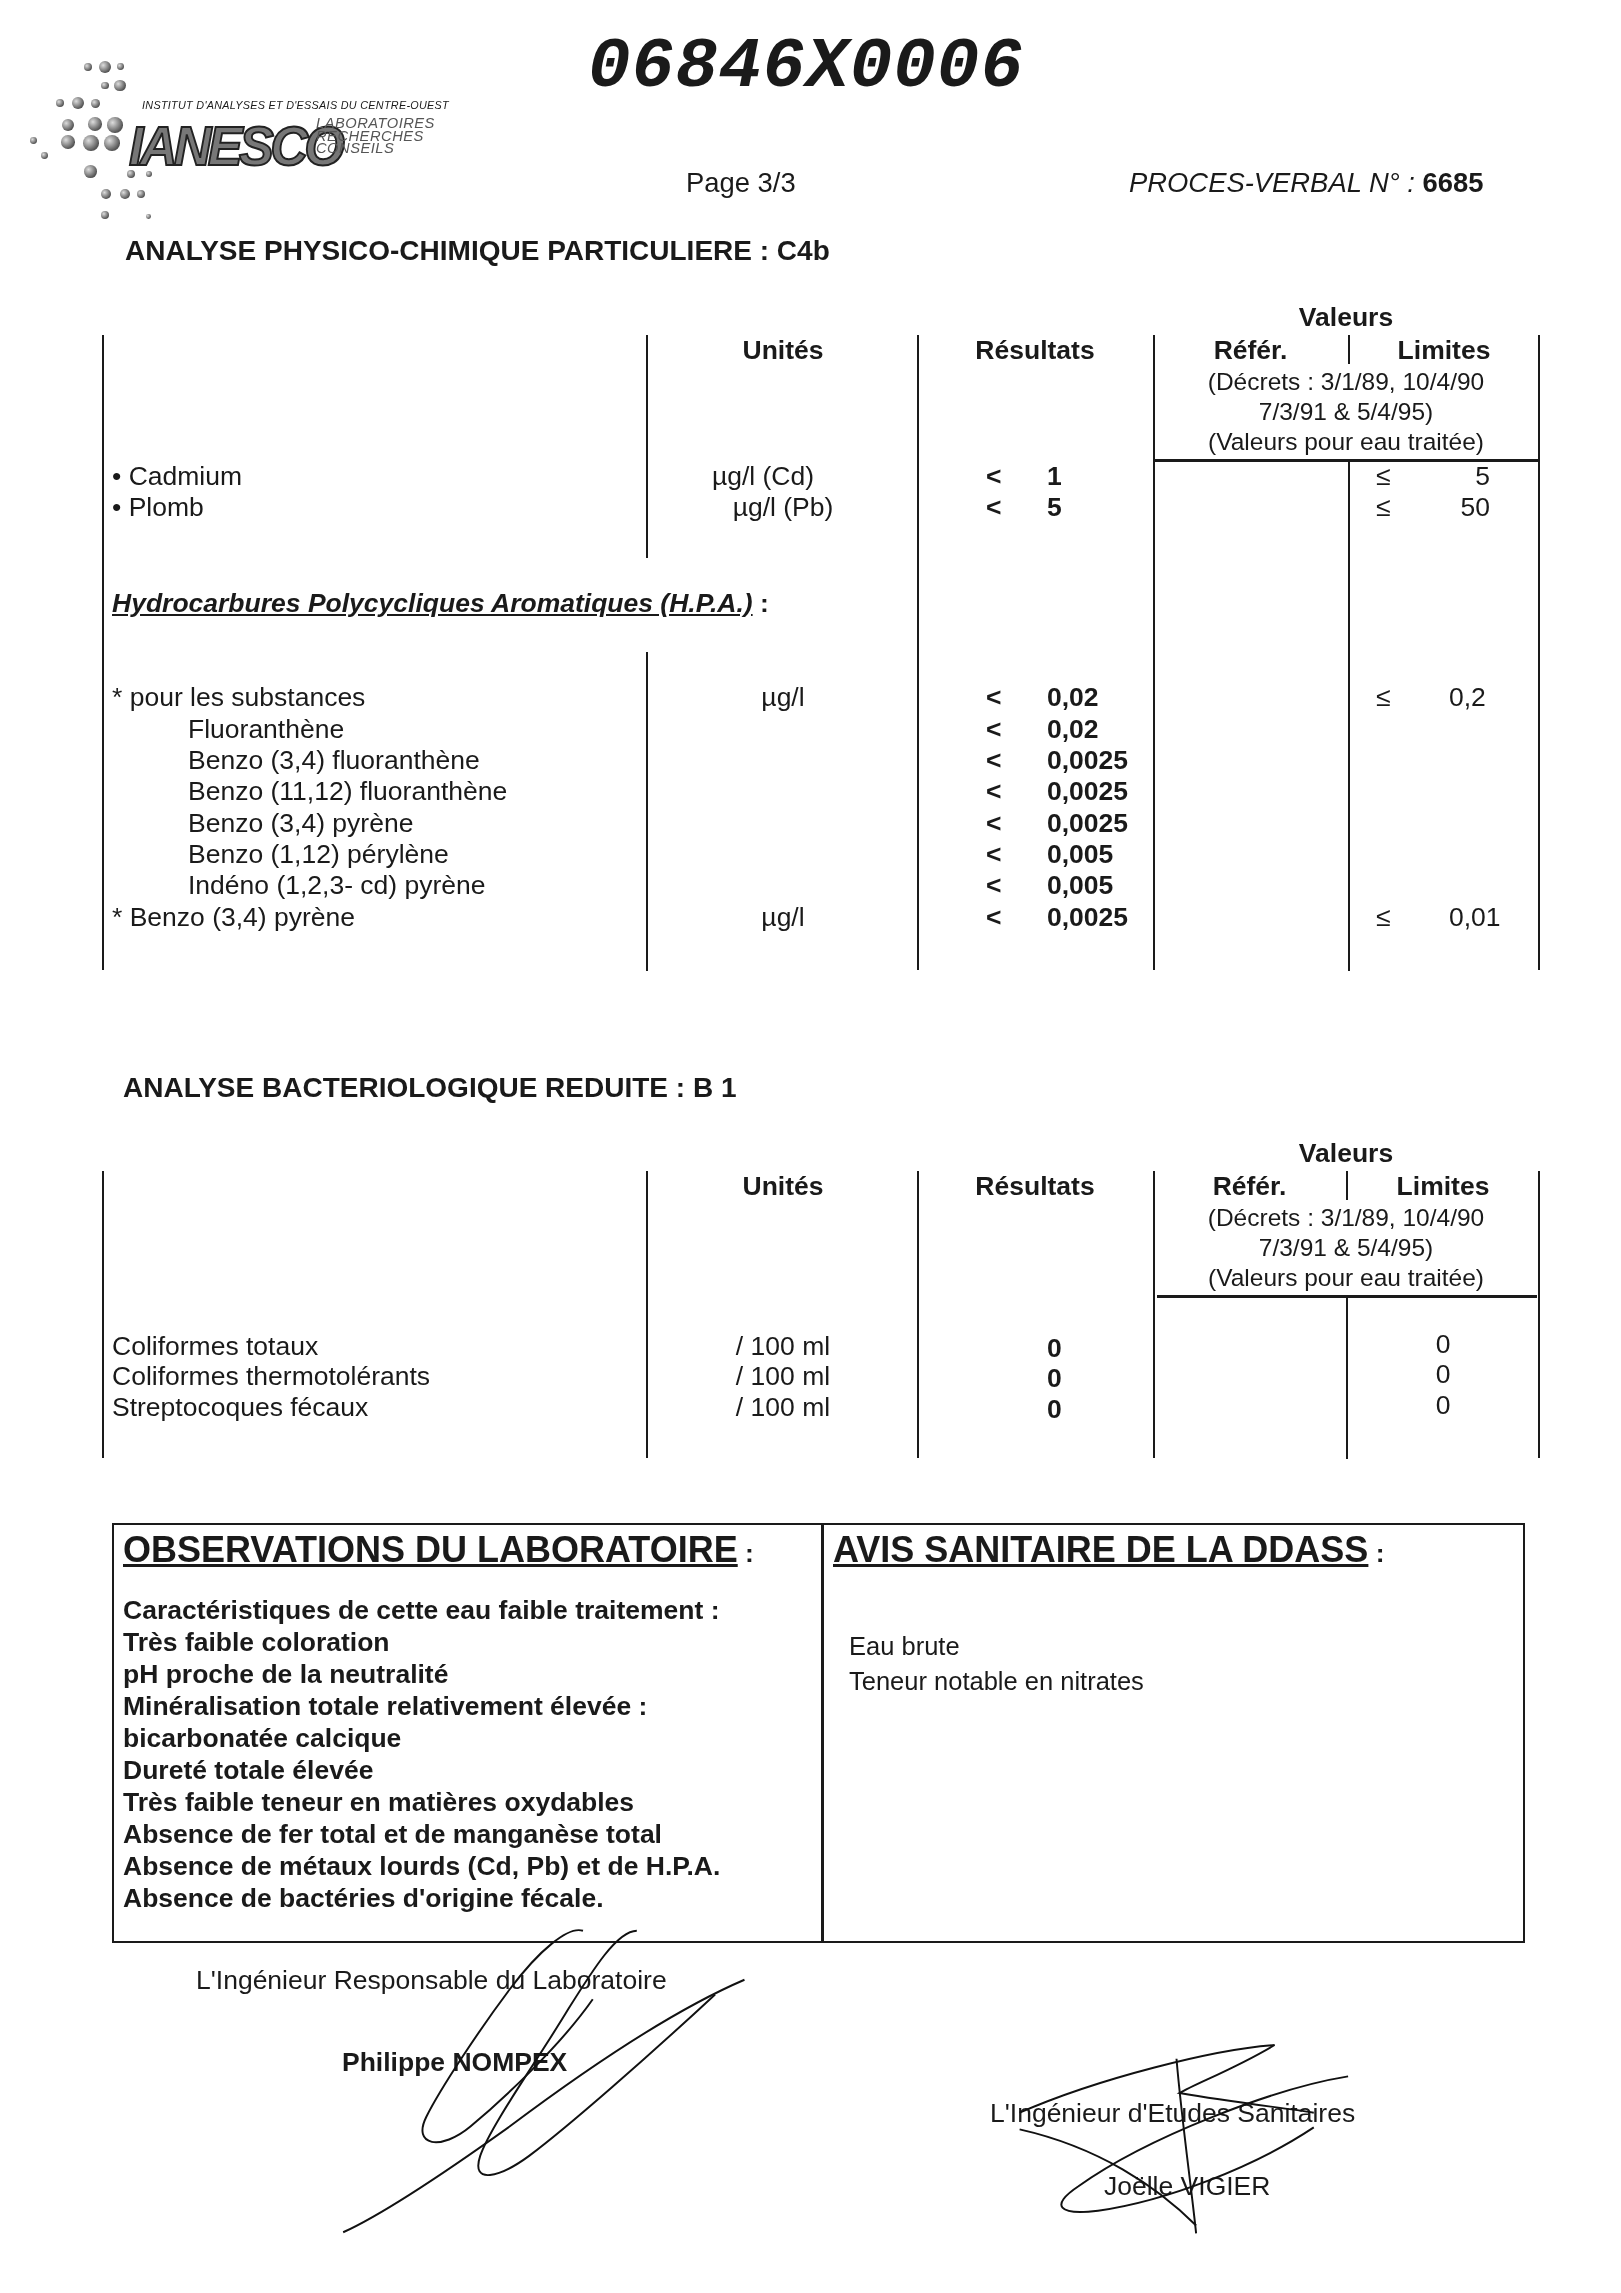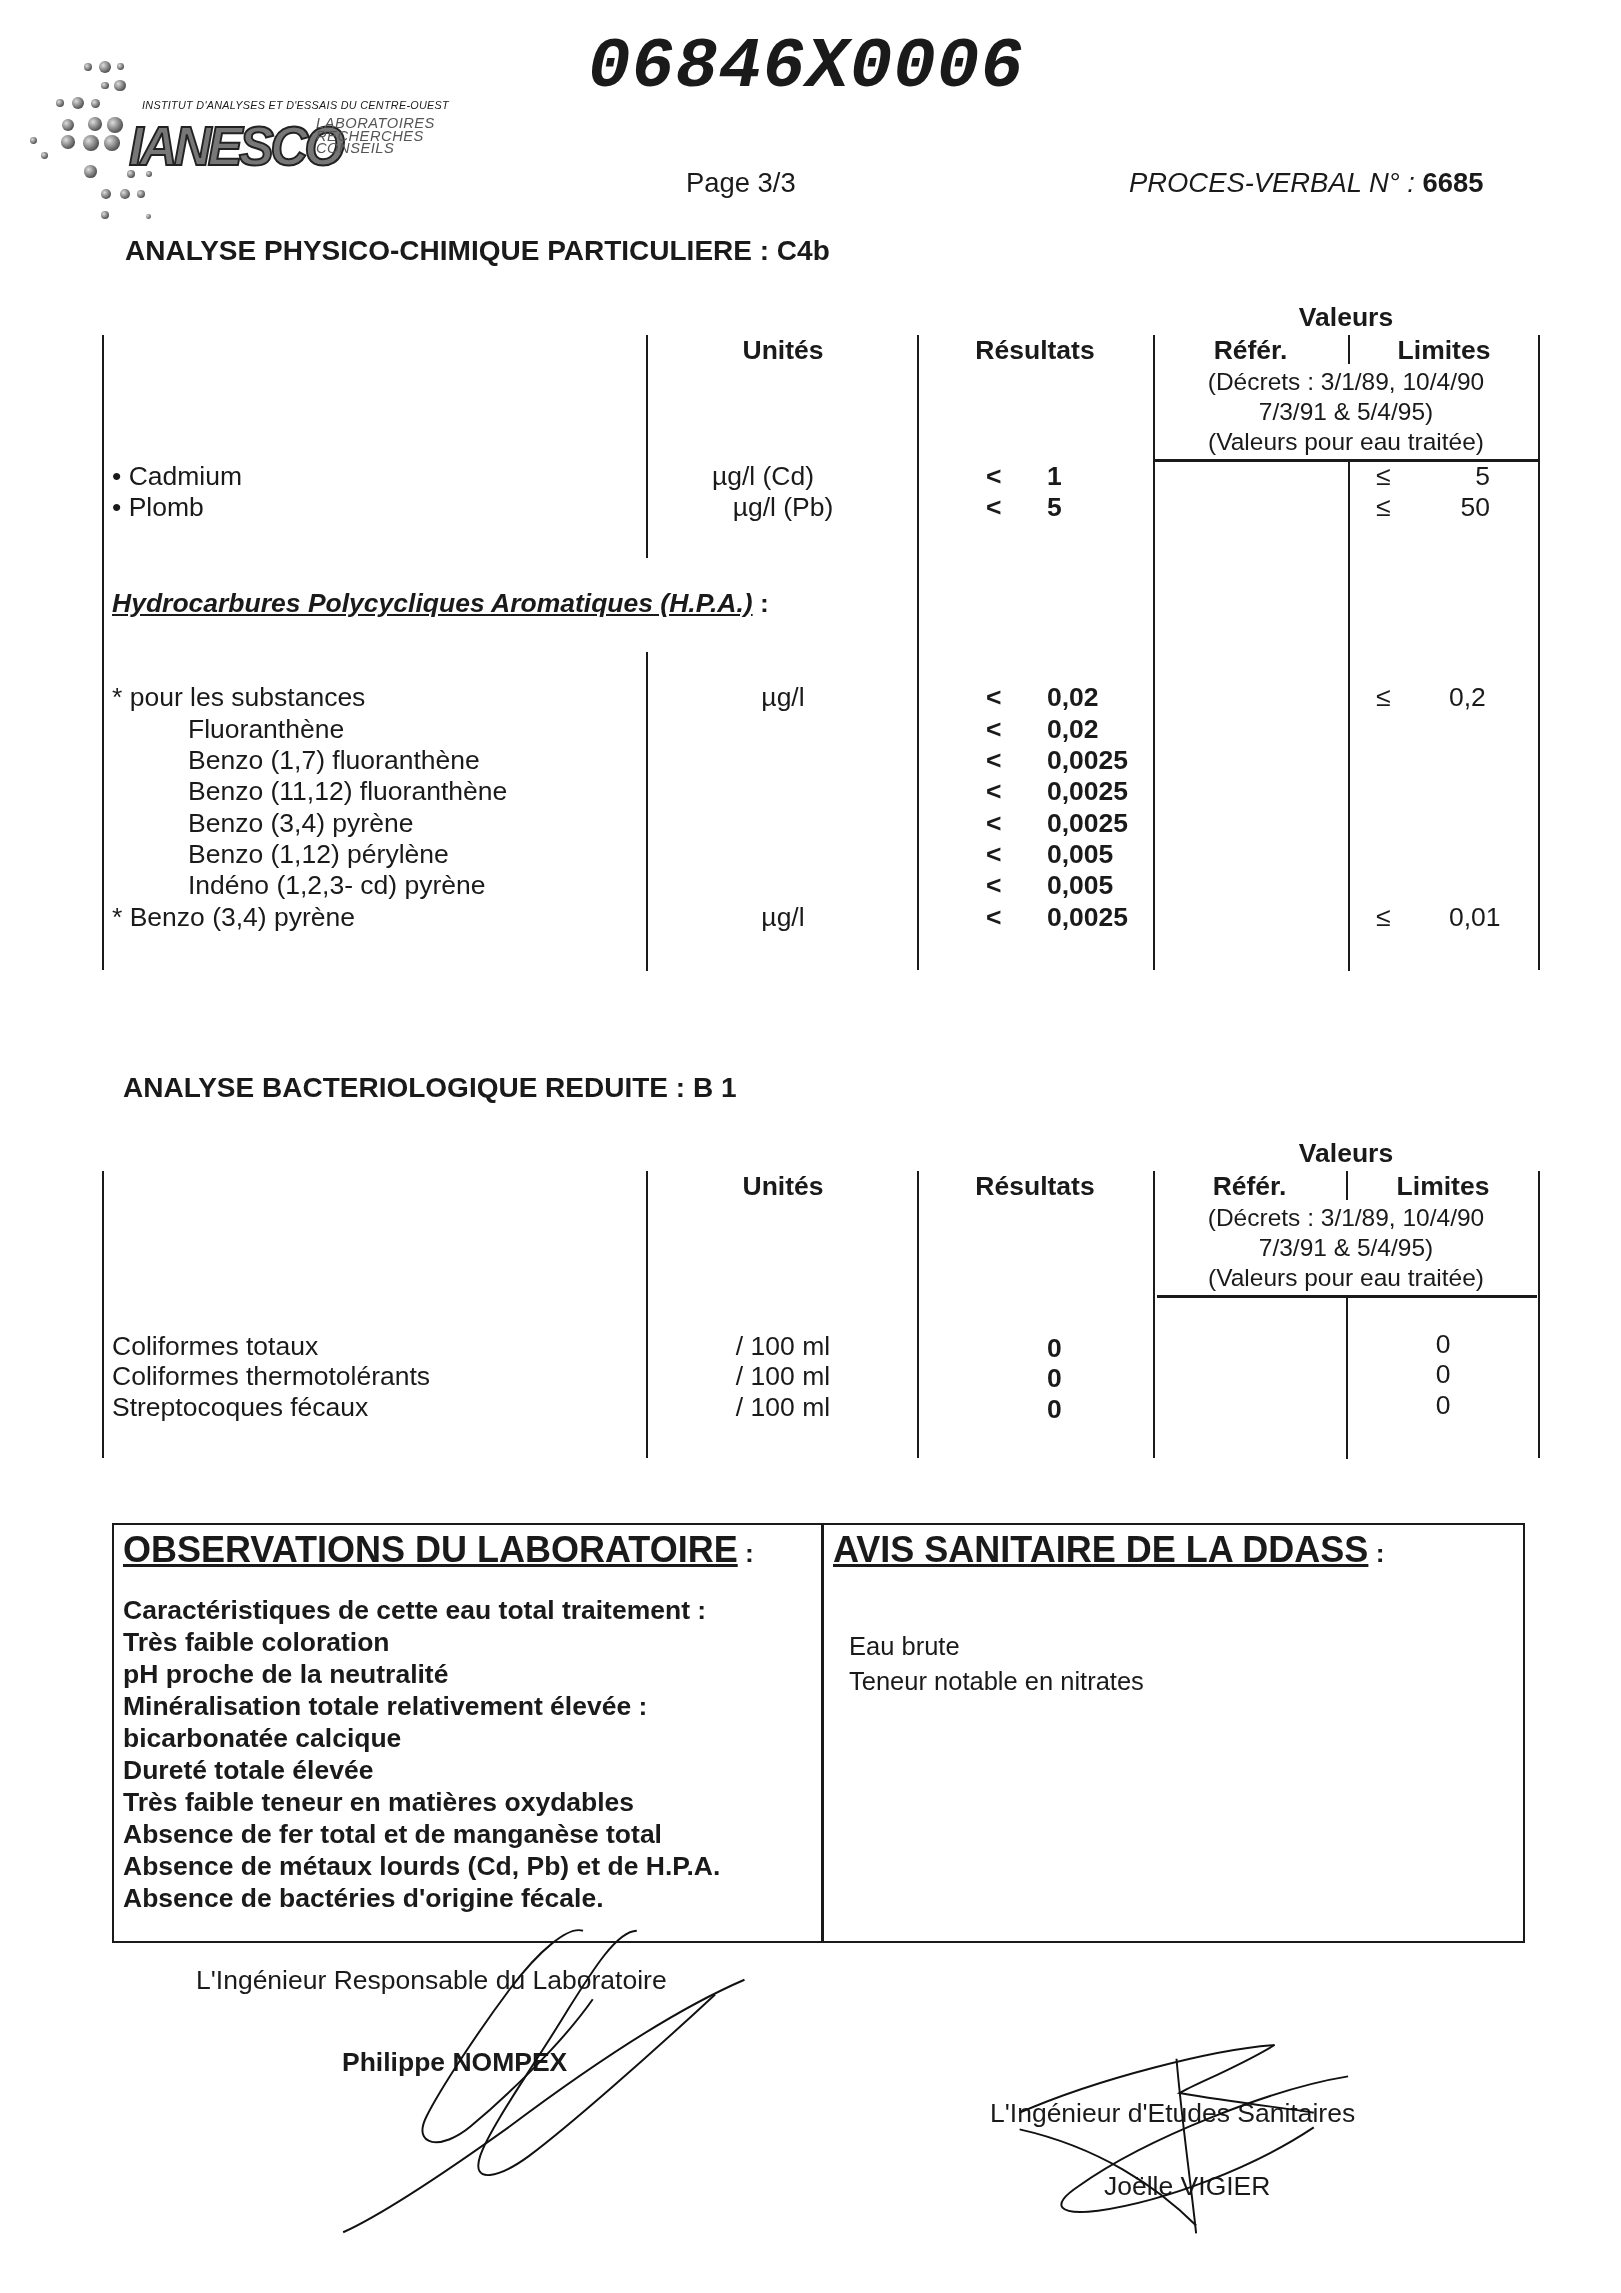--- a/index.html
+++ b/index.html
@@ -125,21 +125,21 @@
   <div id="hpa-rows">
       <div class="abs cell" style="left:112px;top:682px">* pour les substances</div>
       <div class="abs cell center" style="left:647px;top:682px;width:272px">µg/l</div>
       <div class="abs cell bold" style="left:986px;top:682px">&lt;</div>
       <div class="abs cell bold" style="left:1047px;top:682px">0,02</div>
       <div class="abs cell" style="left:1376px;top:682px">≤</div>
       <div class="abs cell" style="left:1449px;top:682px">0,2</div>
       <div class="abs cell" style="left:188px;top:714px">Fluoranthène</div>
       <div class="abs cell bold" style="left:986px;top:714px">&lt;</div>
       <div class="abs cell bold" style="left:1047px;top:714px">0,02</div>
-      <div class="abs cell" style="left:188px;top:745px">Benzo (1,7) fluoranthène</div>
+      <div class="abs cell" style="left:188px;top:745px">Benzo (3,4) fluoranthène</div>
       <div class="abs cell bold" style="left:986px;top:745px">&lt;</div>
       <div class="abs cell bold" style="left:1047px;top:745px">0,0025</div>
       <div class="abs cell" style="left:188px;top:776px">Benzo (11,12) fluoranthène</div>
       <div class="abs cell bold" style="left:986px;top:776px">&lt;</div>
       <div class="abs cell bold" style="left:1047px;top:776px">0,0025</div>
       <div class="abs cell" style="left:188px;top:808px">Benzo (3,4) pyrène</div>
       <div class="abs cell bold" style="left:986px;top:808px">&lt;</div>
       <div class="abs cell bold" style="left:1047px;top:808px">0,0025</div>
       <div class="abs cell" style="left:188px;top:839px">Benzo (1,12) pérylène</div>
       <div class="abs cell bold" style="left:986px;top:839px">&lt;</div>
@@ -195,21 +195,21 @@
     </div>
 </div>
 
 <div class="abs" style="left:112px;top:1523px;width:1413px;height:420px;border:2.9px solid #1a1a1a;box-sizing:border-box"></div>
 <div class="vline" style="left:821px;top:1523px;height:420px;width:2.9px"></div>
 
 <div class="abs" style="left:123px;top:1529px">
   <span class="box-title">OBSERVATIONS DU LABORATOIRE</span><span class="bold" style="font-size:26.5px"> :</span>
 </div>
 <div id="obs-lines" class="abs" style="left:123px;top:1594px">
-    <div class="obs-line">Caractéristiques de cette eau total traitement :</div>
+    <div class="obs-line">Caractéristiques de cette eau faible traitement :</div>
     <div class="obs-line">Très faible coloration</div>
     <div class="obs-line">pH proche de la neutralité</div>
     <div class="obs-line">Minéralisation totale relativement élevée :</div>
     <div class="obs-line">bicarbonatée calcique</div>
     <div class="obs-line">Dureté totale élevée</div>
     <div class="obs-line">Très faible teneur en matières oxydables</div>
     <div class="obs-line">Absence de fer total et de manganèse total</div>
     <div class="obs-line">Absence de métaux lourds (Cd, Pb) et de H.P.A.</div>
     <div class="obs-line">Absence de bactéries d'origine fécale.</div>
   </div>

